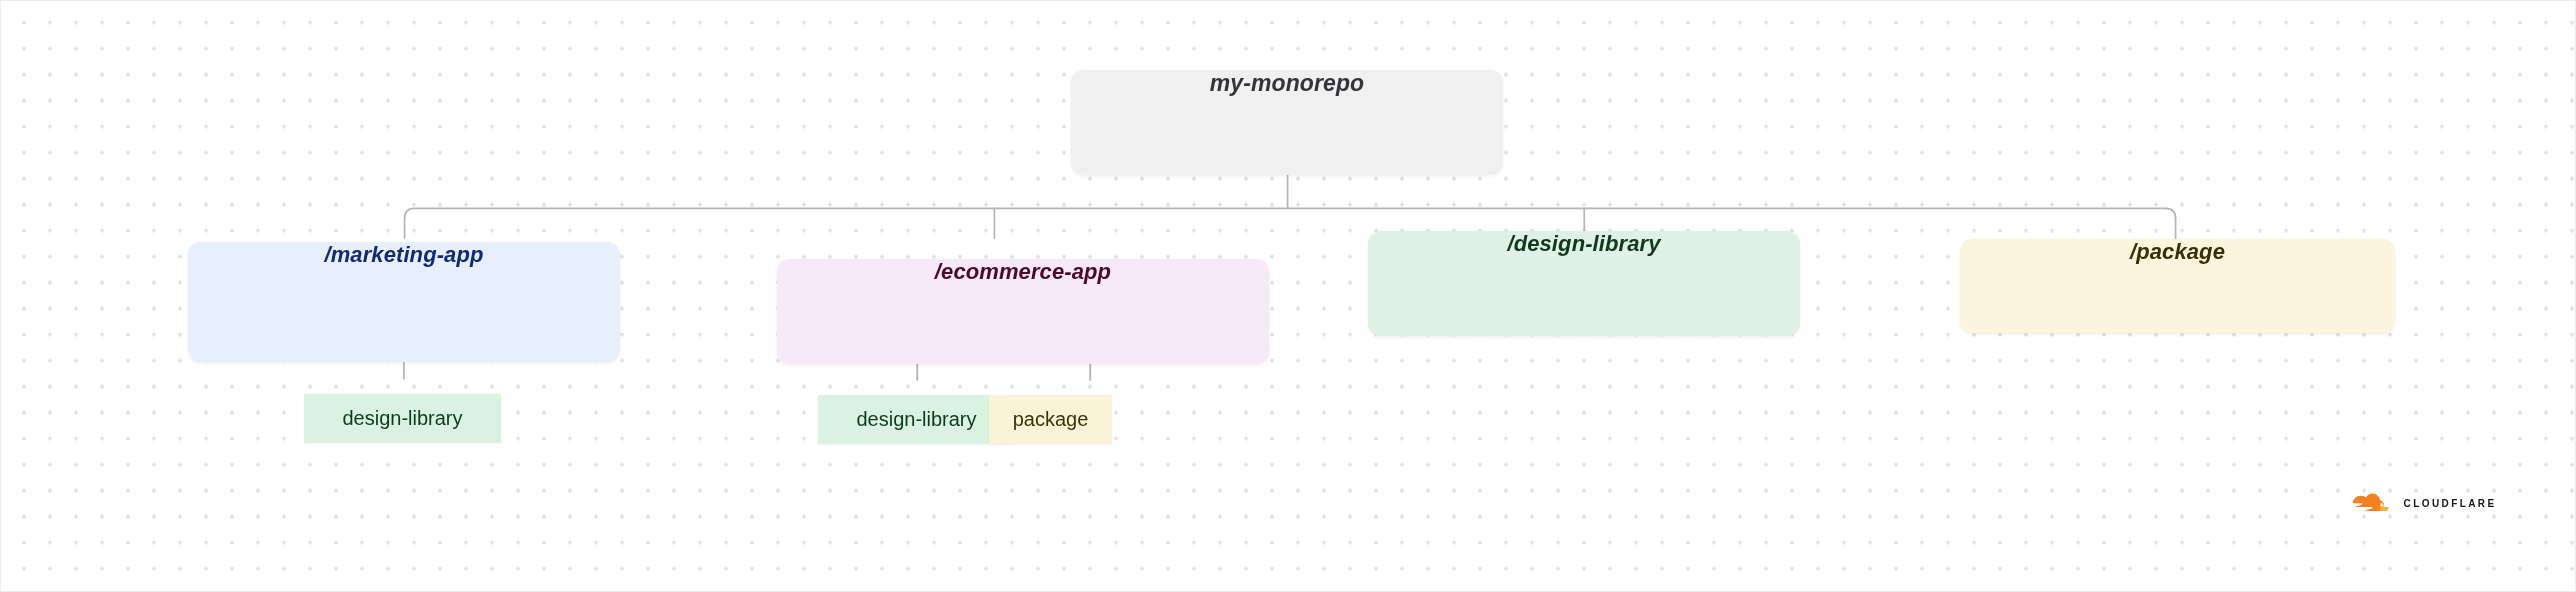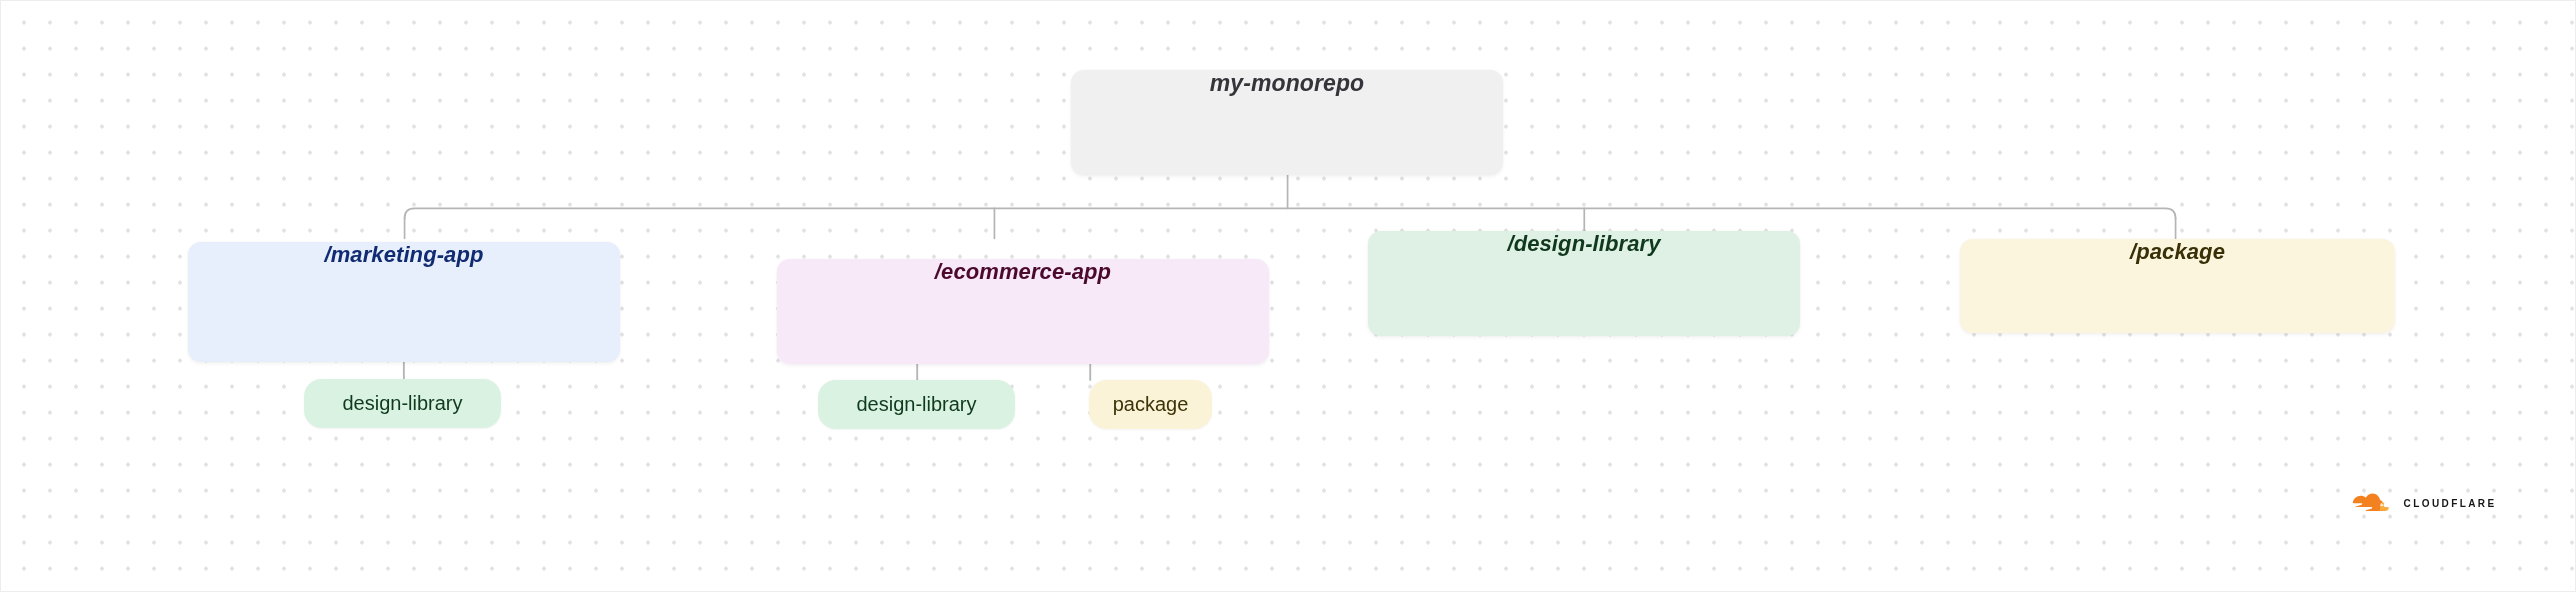--- a/index.html
+++ b/index.html
@@ -93,43 +93,44 @@
   }
   #node-package .node-label { color: #3a3008; }
 
   
   .pill {
     position: absolute;
     display: flex;
     align-items: center;
     justify-content: center;
     height: 49px;
-    border-radius: 18px;
+    border-radius: 1px;
     font-size: 20px;
     white-space: nowrap;
     box-shadow: 0 0.7px 2.1px rgba(30,30,40,0.05);
     padding: 0 15.7px;
+    margin-top: 15px;
   }
 
   #pill-marketing-dl {
     left: 303px; top: 378px;
     width: 197px;
     background: #d9f2e1;
     color: #0f3a1e;
   }
 
   #pill-ecom-dl {
     left: 817px; top: 379px;
     width: 197px;
     background: #d9f2e1;
     color: #0f3a1e;
   }
 
   #pill-ecom-pkg {
-    left: 1088px; top: 379px;
+    left: 988px; top: 379px;
     width: 123px;
     background: #fbf3d8;
     color: #3d3408;
   }
 
   
   #cf-logo {
     position: absolute;
     left: 2348px; top: 492px;
     display: flex;

